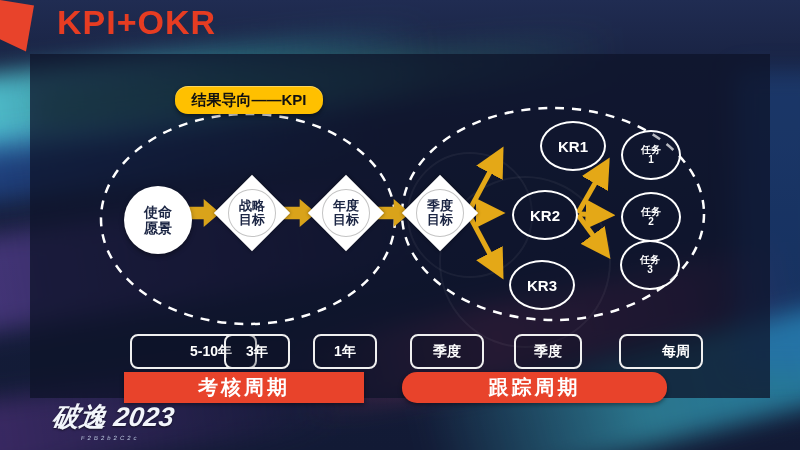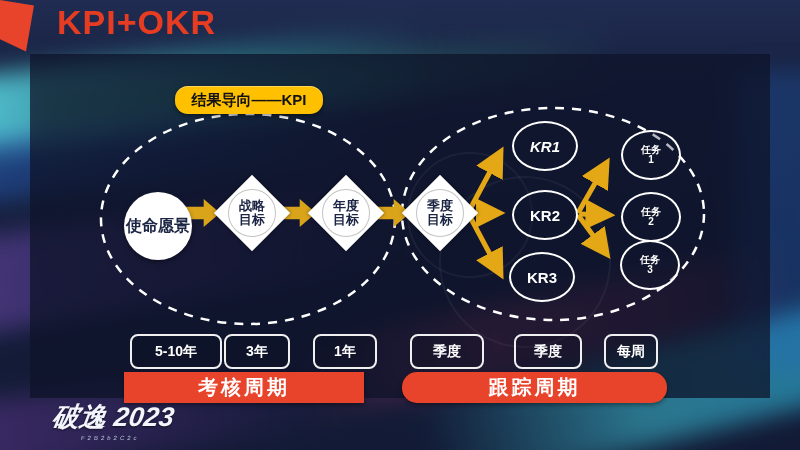--- a/index.html
+++ b/index.html
@@ -36,23 +36,23 @@
   
   .overlay{position:absolute;left:0;top:0;pointer-events:none;}
   
   .badge{position:absolute;height:28px;background:#ffc000;border-radius:13px;
          display:flex;align-items:center;justify-content:center;
          font-size:15px;font-weight:bold;color:#111;
          box-shadow:0 2px 4px rgba(0,0,0,0.45), inset 0 1px 0 rgba(255,255,255,0.35);}
   .badge.kpi{left:175px;top:86px;width:148px;}
   .badge.okr{left:481px;top:86px;width:152px;}
   
-  .mission{position:absolute;left:124px;top:192px;width:68px;height:68px;border-radius:50%;
-           background:#fff;display:flex;flex-direction:row;align-items:center;justify-content:center;
-           font-size:16px;font-weight:bold;color:#1c2644;line-height:1.15;
+  .mission{position:absolute;left:124px;top:186px;width:68px;height:68px;border-radius:50%;
+           background:#fff;display:flex;flex-direction:column;align-items:center;justify-content:center;
+           font-size:14px;font-weight:bold;color:#1c2644;line-height:1.15;
            box-shadow:0 2px 5px rgba(0,0,0,0.4);}
   
   .barrow{position:absolute;top:199px;width:34px;height:28px;background:#d9a31a;
           clip-path:polygon(0 28%,52% 28%,52% 0,100% 50%,52% 100%,52% 72%,0 72%);}
   
   .diamond{position:absolute;top:186px;width:54px;height:54px;background:#fff;
            transform:rotate(45deg);box-shadow:0 0 4px rgba(0,0,0,0.45);}
   .diamond .ring{position:absolute;inset:3px;border:1px solid #c4c4c4;border-radius:50%;}
   .diamond .txt{position:absolute;inset:0;display:flex;flex-direction:column;align-items:center;
                 justify-content:center;transform:rotate(-45deg);font-size:13px;font-weight:bold;
@@ -142,49 +142,49 @@
     </div>
   </div>
   <div class="diamond" style="left:413px;">
     <div class="ring"></div>
     <div class="txt">
       <span>季度</span>
       <span>目标</span>
     </div>
   </div>
 
-  <div class="node kr" style="left:512px;top:121px;font-style:italic;">
+  <div class="node kr" style="left:540px;top:121px;">
     <span>KR1</span>
   </div>
   <div class="node kr" style="left:512px;top:190px;">
     <span>KR2</span>
   </div>
-  <div class="node kr" style="left:509px;top:252px;">
+  <div class="node kr" style="left:509px;top:260px;">
     <span>KR3</span>
   </div>
 
   <div class="node task" style="left:621px;top:130px;">
     <span>任务</span>
     <span>1</span>
   </div>
   <div class="node task" style="left:621px;top:192px;">
     <span>任务</span>
     <span>2</span>
   </div>
   <div class="node task" style="left:620px;top:240px;">
     <span>任务</span>
     <span>3</span>
   </div>
 
-  <div class="pbox" style="left:130px;width:88px;">5-10年</div>
+  <div class="pbox" style="left:130px;width:88px;padding-left:35px;">5-10年</div>
   <div class="pbox" style="left:224px;width:62px;">3年</div>
   <div class="pbox" style="left:313px;width:60px;">1年</div>
   <div class="pbox" style="left:410px;width:70px;">季度</div>
   <div class="pbox" style="left:514px;width:64px;">季度</div>
-  <div class="pbox" style="left:604px;width:50px;">每周</div>
+  <div class="pbox" style="left:619px;width:50px;padding-left:30px;">每周</div>
 
   <div class="cyclebar" style="left:124px;width:240px;">考核周期</div>
   <div class="cyclebar" style="left:402px;width:265px;border-radius:15px;">跟踪周期</div>
 
   <div class="logo">
     <div class="logo-main">破逸 2023</div>
     <div class="logo-sub">F2B2b2C2c</div>
   </div>
 
 </div>

